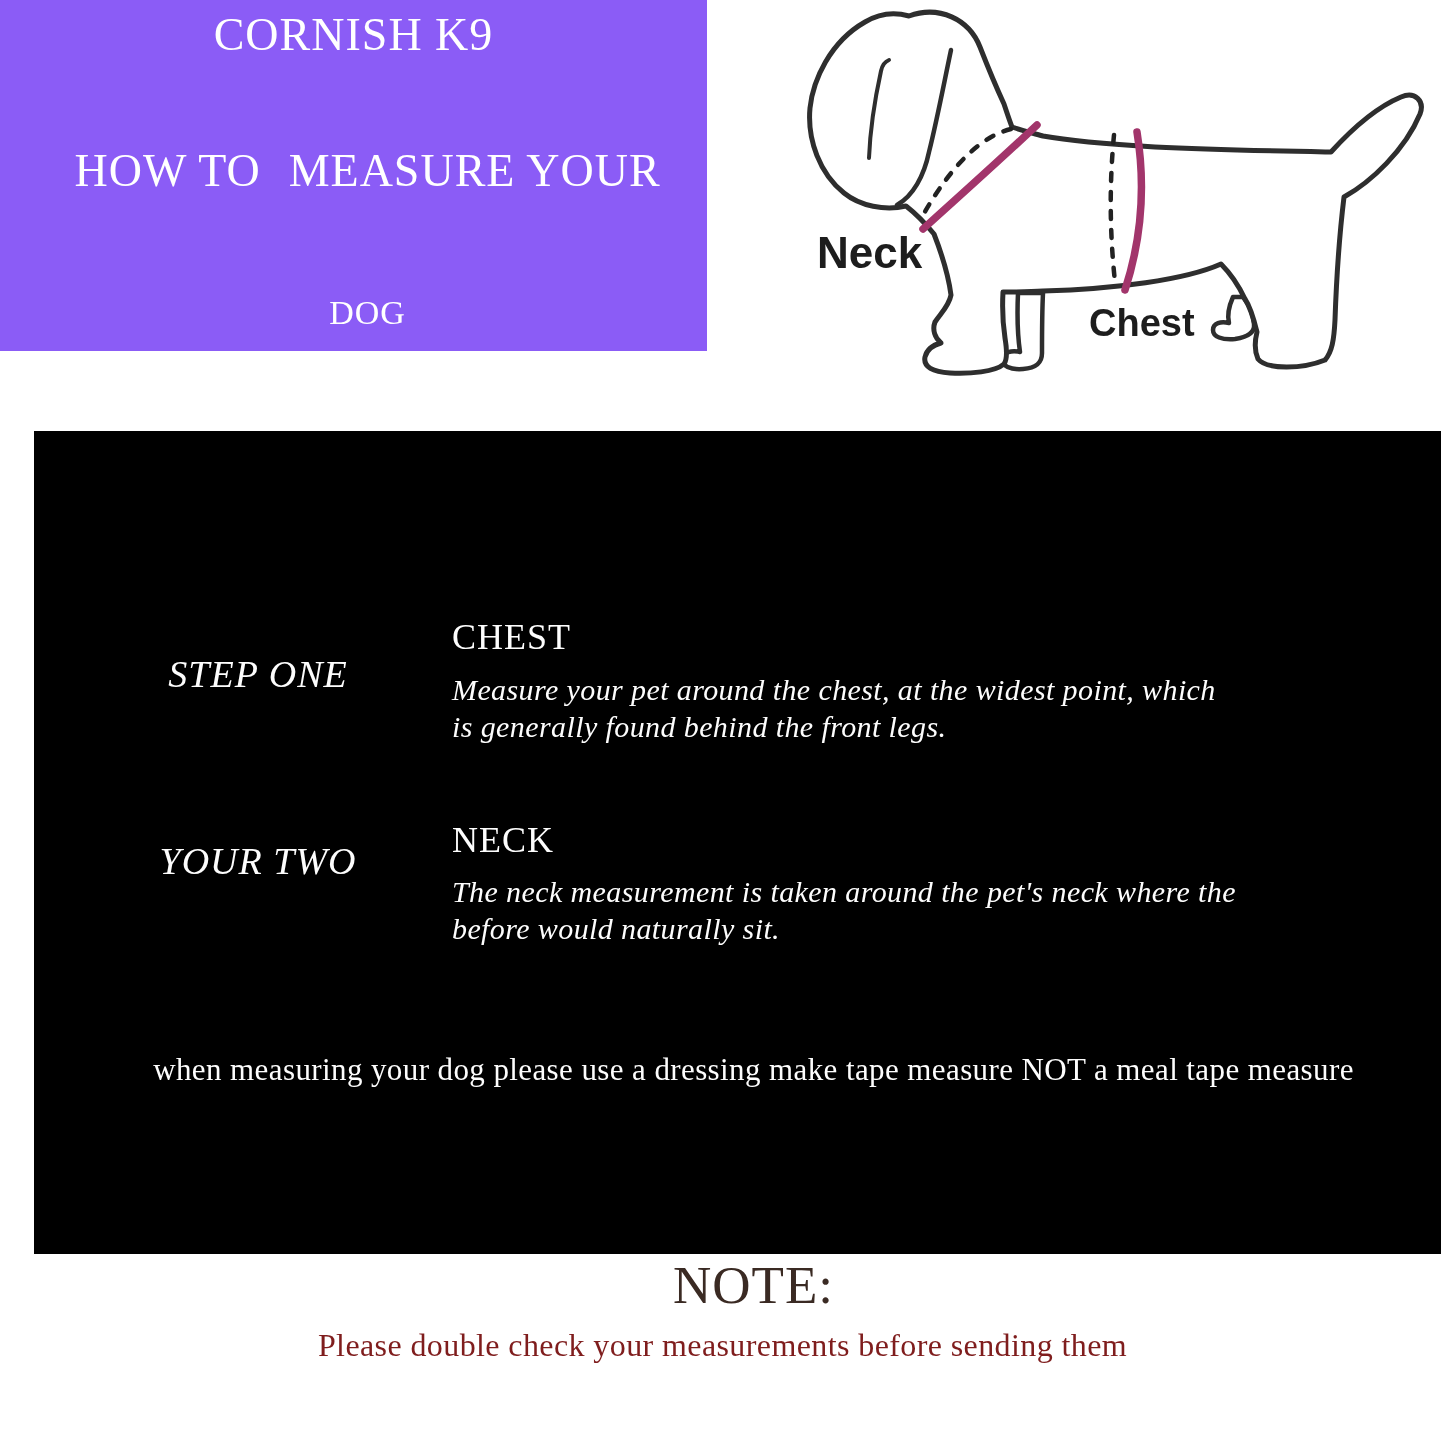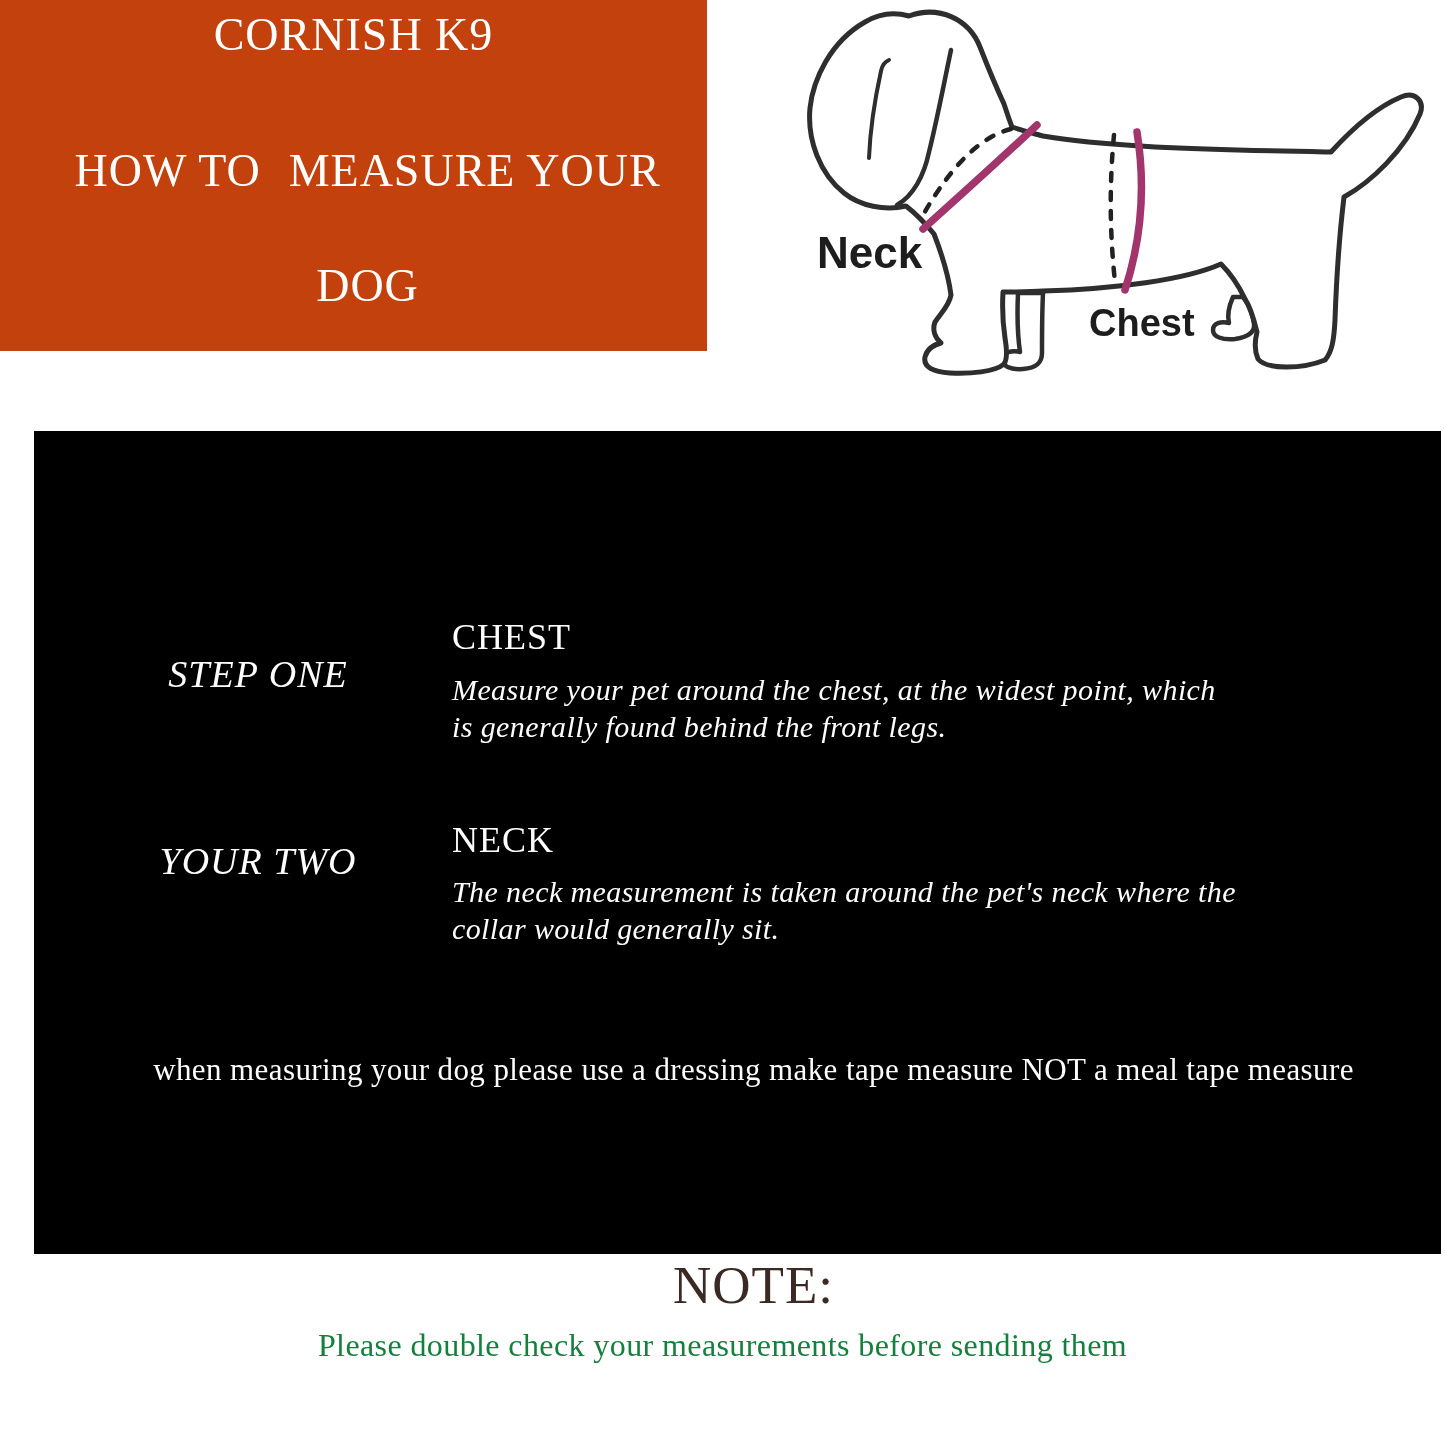--- a/index.html
+++ b/index.html
@@ -6,30 +6,30 @@
   body{
     width:1445px;height:1445px;
     background:#ffffff;
     position:relative;
     overflow:hidden;
     font-family:"Liberation Serif","DejaVu Serif",serif;
   }
   
   .header-box{
     position:absolute;left:0;top:0;width:707px;height:351px;
-    background:#c2410c;color:#ffffff;
+    background:#8b5cf6;color:#ffffff;
   }
   .header-box .line{
     position:absolute;left:0;width:100%;text-align:center;
     line-height:1;white-space:nowrap;letter-spacing:1px;
   }
   .brand{top:12px;font-size:46px;}
   .howto{top:148px;font-size:46px;transform:translateX(14px);}
   .howto .word2{margin-left:28px;}
-  .dogword{top:263px;font-size:46px;transform:translateX(14px);}
+  .dogword{top:296px;font-size:34px;transform:translateX(14px);}
   
   .dog-svg{position:absolute;left:755px;top:0;width:690px;height:400px;}
   .dog-label{font-family:"Liberation Sans","DejaVu Sans",sans-serif;font-weight:700;fill:#1d1d1d;}
   
   .steps-box{
     position:absolute;left:34px;top:431px;width:1407px;height:823px;
     background:#000000;color:#fdfdfd;
   }
   .step-label{
     position:absolute;left:44px;width:360px;text-align:center;
@@ -53,21 +53,21 @@
     font-size:31px;line-height:1.2;letter-spacing:0.4px;white-space:nowrap;
   }
   
   .note-heading{
     position:absolute;left:0;top:1259px;width:100%;text-align:center;
     font-size:53px;line-height:1;color:#3a2a23;transform:translateX(31px);
     letter-spacing:1px;
   }
   .note-body{
     position:absolute;left:0;top:1329px;width:100%;text-align:center;
-    font-size:32px;line-height:1;color:#15803d;letter-spacing:0.4px;
+    font-size:32px;line-height:1;color:#7f1d1d;letter-spacing:0.4px;
   }
 </style>
 </head>
 <body>
 
 <div class="header-box">
   <div class="line brand">CORNISH K9</div>
   <div class="line howto">
     <span>HOW TO</span><span class="word2">MEASURE YOUR</span>
   </div>
@@ -131,20 +131,20 @@
   <div class="step-heading chest-heading">CHEST</div>
   <div class="step-body chest-body">
     <div>Measure your pet around the chest, at the widest point, which</div>
     <div>is generally found behind the front legs.</div>
   </div>
 
   <div class="step-label step2-label">YOUR TWO</div>
   <div class="step-heading neck-heading">NECK</div>
   <div class="step-body neck-body">
     <div>The neck measurement is taken around the pet's neck where the</div>
-    <div>collar would generally sit.</div>
+    <div>before would naturally sit.</div>
   </div>
 
   <div class="warning">when measuring your dog please use a dressing make tape measure NOT a meal tape measure</div>
 </div>
 
 <div class="note-heading">NOTE:</div>
 <div class="note-body">Please double check your measurements before sending them</div>
 
 </body></html>

